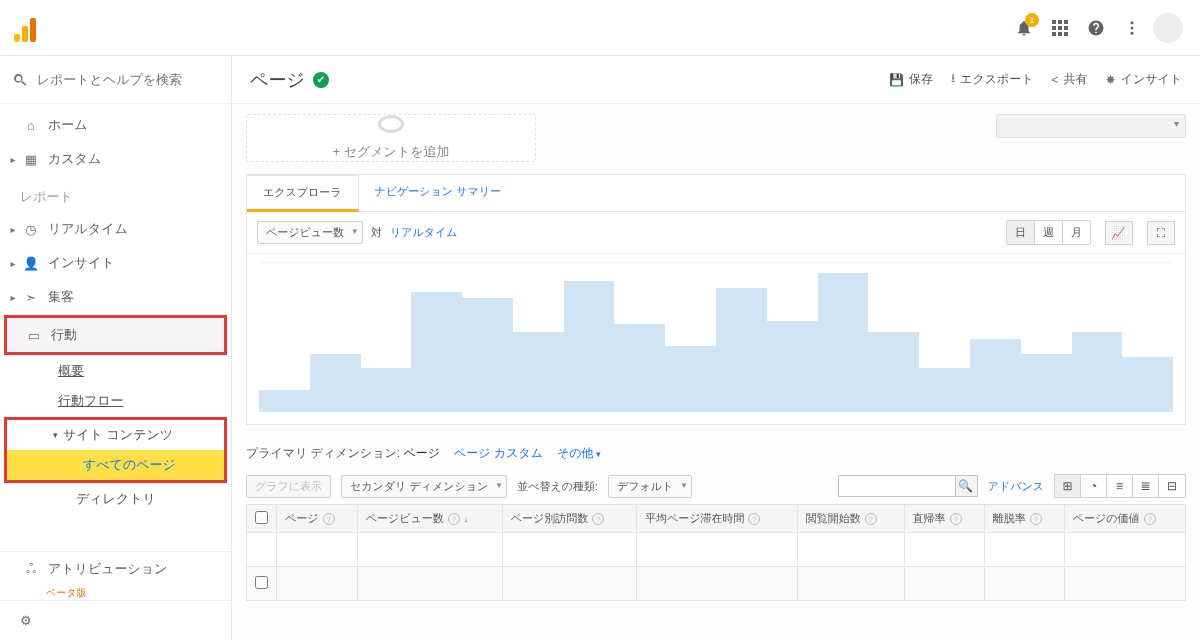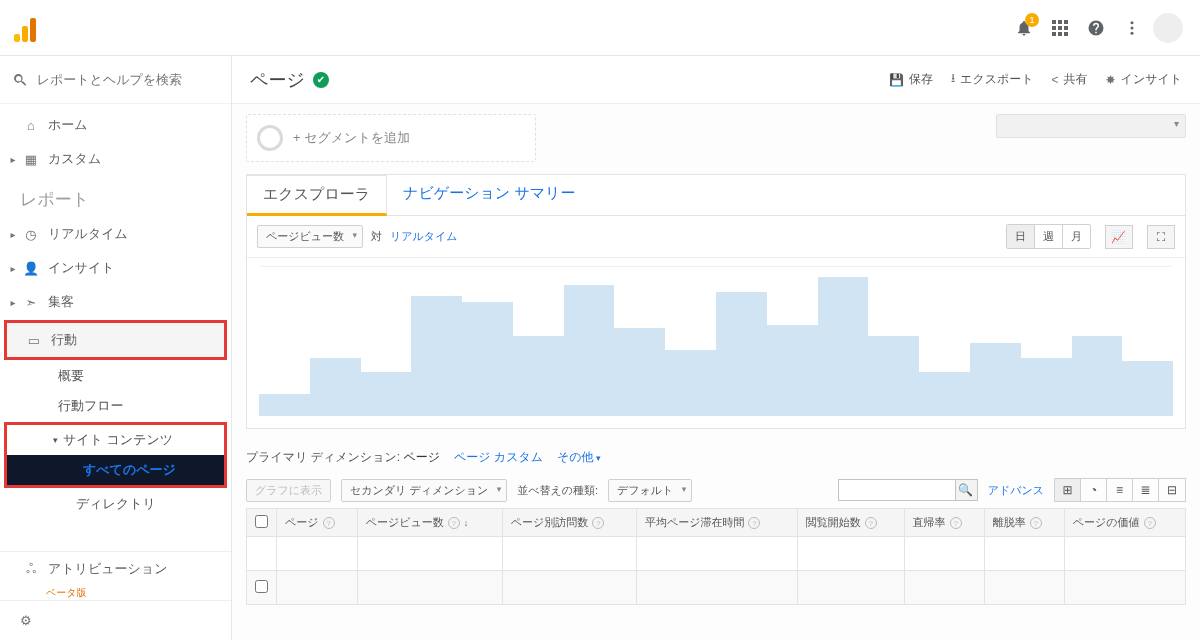--- a/index.html
+++ b/index.html
@@ -24,27 +24,27 @@
 
 .sidebar { width: 232px; border-right: 1px solid #e6e6e6; display: flex; flex-direction: column; }
 .search-row { display: flex; align-items: center; height: 48px; padding: 0 12px; color: #5e5e5e; border-bottom: 1px solid #f1f1f1;}
 .search-row .sicon { width: 28px; color: #757575; }
 .search-row input { border: none; outline: none; font-size: 13px; width: 100%; color: #555; }
 .nav { flex: 1; overflow: auto; padding-top: 4px; }
 .nav-item { display: flex; align-items: center; height: 34px; padding-left: 6px; cursor: pointer; color: #5e5e5e; }
 .nav-item .exp { width: 14px; font-size: 10px; color: #757575; text-align: center; }
 .nav-item .nicon { width: 22px; color: #757575; text-align: center; }
 .nav-item .lbl { font-size: 13px; margin-left: 6px; }
-.section-label { font-size: 17px; color: #9e9e9e; padding: 12px 0 6px 20px; }
+.section-label { font-size: 13px; color: #9e9e9e; padding: 12px 0 6px 20px; }
 .nav-item.open { background: #f5f5f5; }
-.sub1 { display: flex; align-items: center; height: 30px; padding-left: 58px; font-size: 13px; color: #555; cursor: pointer; }
+.sub1 { display: flex; align-items: center; height: 30px; padding-left: 58px; font-size: 13px; color: #555; cursor: pointer; text-decoration: underline; }
 .sub2-hdr { display: flex; align-items: center; height: 30px; padding-left: 50px; font-size: 13px; color: #555; cursor: pointer; }
 .sub2-hdr .tri { width: 10px; font-size: 9px; }
 .sub3 { display: flex; align-items: center; height: 30px; padding-left: 76px; font-size: 13px; color: #555; cursor: pointer; }
-.sub3.active { background: #0f172a; color: #1a73e8; font-weight: bold; }
+.sub3.active { background: #fde047; color: #1a73e8; }
 .highlight-box { border: 3px solid #e53935; }
 .sidebar-bottom { border-top: 1px solid #eee; }
 .beta { font-size: 10px; color: #e37400; padding-left: 46px; }
 .gear-row { height: 40px; display: flex; align-items: center; padding-left: 20px; color: #757575; border-top: 1px solid #eee; }
 
 
 .main { flex: 1; display: flex; flex-direction: column; background: #fdfdfd; overflow: hidden; }
 .page-header { height: 48px; display: flex; align-items: center; padding: 0 18px; border-bottom: 1px solid #eee; background: #fff; }
 .page-title { font-size: 18px; color: #444; }
 .verify { width: 16px; height: 16px; border-radius: 50%; background: #0f9d58; color: #fff; font-size: 10px; line-height: 16px; text-align: center; margin-left: 8px; }
@@ -56,21 +56,21 @@
 .segments { display: flex; gap: 20px; margin-bottom: 12px; align-items: flex-start; }
 .seg { width: 290px; height: 48px; border: 1px solid #e0e0e0; border-radius: 2px; display: flex; align-items: center; padding: 0 10px; background: #fff; gap: 10px; }
 .seg .ring { width: 26px; height: 26px; border-radius: 50%; border: 4px solid #1a73e8; }
 .seg .ring.gray { border-color: #dadada; border-width: 3px; }
 .seg .txt small { font-size: 10px; color: #757575; display: block; }
 .date-pick { margin-left: auto; width: 190px; height: 24px; background: #f1f1f1; border: 1px solid #e0e0e0; border-radius: 2px; position: relative; }
 .date-pick:after{content:"▾"; position:absolute; right:6px; top:3px; font-size:10px; color:#888;}
 
 .card { border: 1px solid #e4e4e4; background: #fff; margin-bottom: 12px; }
 .tabs { display: flex; border-bottom: 1px solid #e4e4e4; }
-.tab { padding: 9px 16px; font-size: 15px; color: #1a73e8; cursor: pointer; }
+.tab { padding: 9px 16px; font-size: 11px; color: #1a73e8; cursor: pointer; }
 .tab.active { color: #555; border-bottom: 3px solid #f9ab00; margin-bottom: -1px; border-top:1px solid #e4e4e4; border-right:1px solid #e4e4e4; background:#fff; }
 
 .toolbar { display: flex; align-items: center; padding: 8px 10px; gap: 8px; border-bottom: 1px solid #eee; }
 .sel { border: 1px solid #d0d0d0; background: #fafafa; padding: 3px 18px 3px 8px; font-size: 11px; color: #555; border-radius: 2px; position: relative; cursor: pointer; }
 .sel:after { content: "▾"; position: absolute; right: 5px; top: 4px; font-size: 9px; color: #888; }
 .vs { font-size: 11px; color: #555; }
 .link-sm { font-size: 11px; color: #1a73e8; cursor: pointer; }
 .toolbar-spacer { flex: 1; }
 .granu { display: flex; border: 1px solid #d0d0d0; border-radius: 2px; overflow: hidden; }
 .granu span { padding: 4px 8px; font-size: 11px; color: #555; cursor: pointer; border-right: 1px solid #d0d0d0; }
@@ -247,21 +247,21 @@
             <span>共有</span>
           </div>
         <div class="hdr-btn">
             <span class="ico">✸</span>
             <span>インサイト</span>
           </div>
       </div>
 
       <div class="content">
         <div class="segments">
-          <div class="seg" style="border-style:dashed;">
+          <div class="seg" style="border-style:dashed;flex-direction:column;">
             <div class="ring gray"></div>
             <div class="txt">
                 <div style="color:#888;">+ セグメントを追加</div>
               </div>
           </div>
           <div class="date-pick"></div>
         </div>
 
         <div class="card">
           <div class="tabs">

